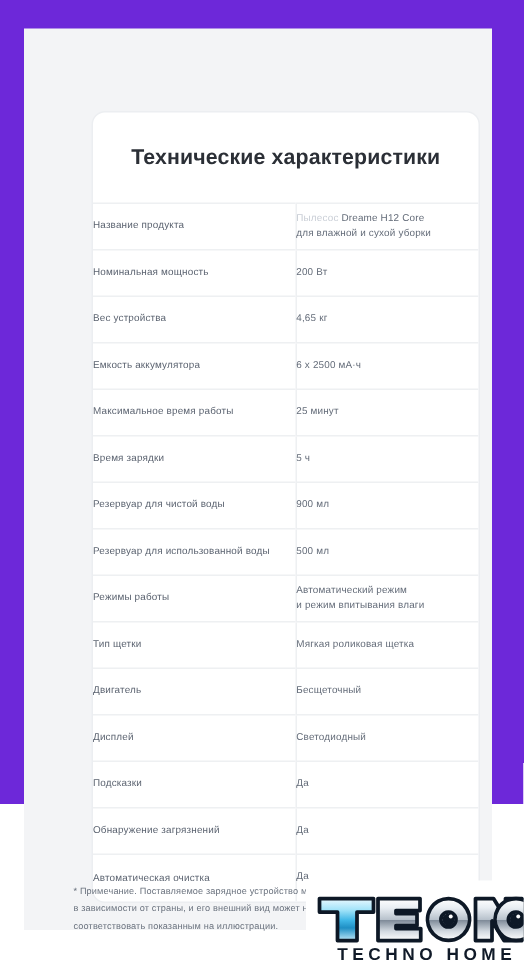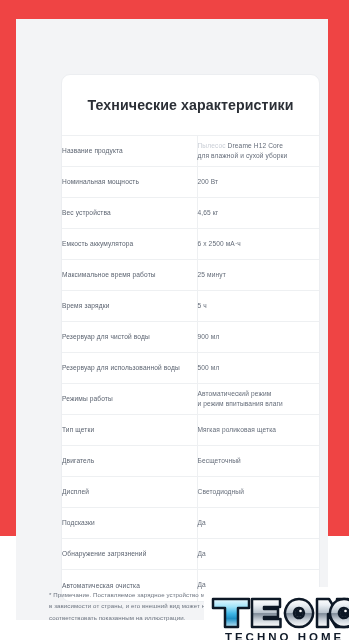--- a/index.html
+++ b/index.html
@@ -12,21 +12,21 @@
     height: 640px;
     overflow: hidden;
     font-family: "Liberation Sans", "DejaVu Sans", sans-serif;
     -webkit-font-smoothing: antialiased;
   }
 
   #page {
     position: relative;
     width: 349px;
     height: 536px;
-    background: #ef4444;
+    background: #6d28d9;
   }
 
   
   #canvas {
     position: absolute;
     left: 16px;
     top: 19px;
     width: 312px;
     height: 601px;
     background: #f3f4f6;

